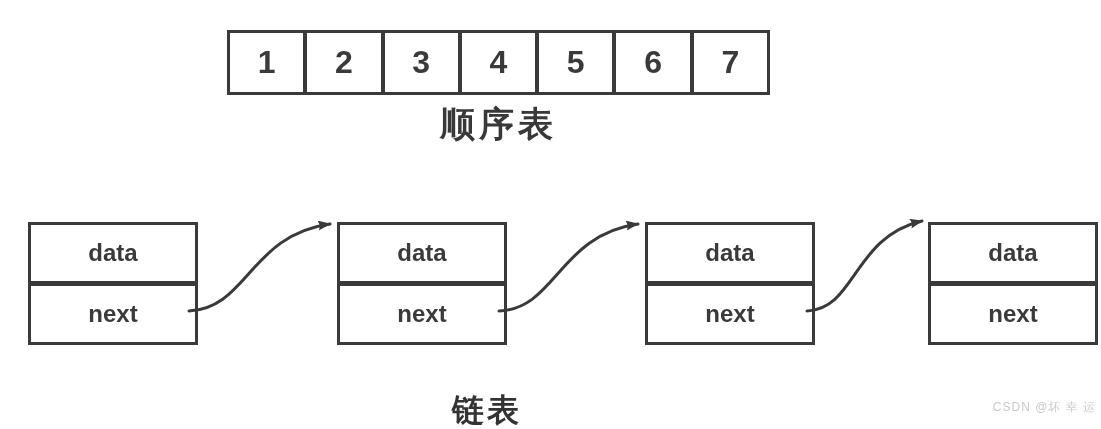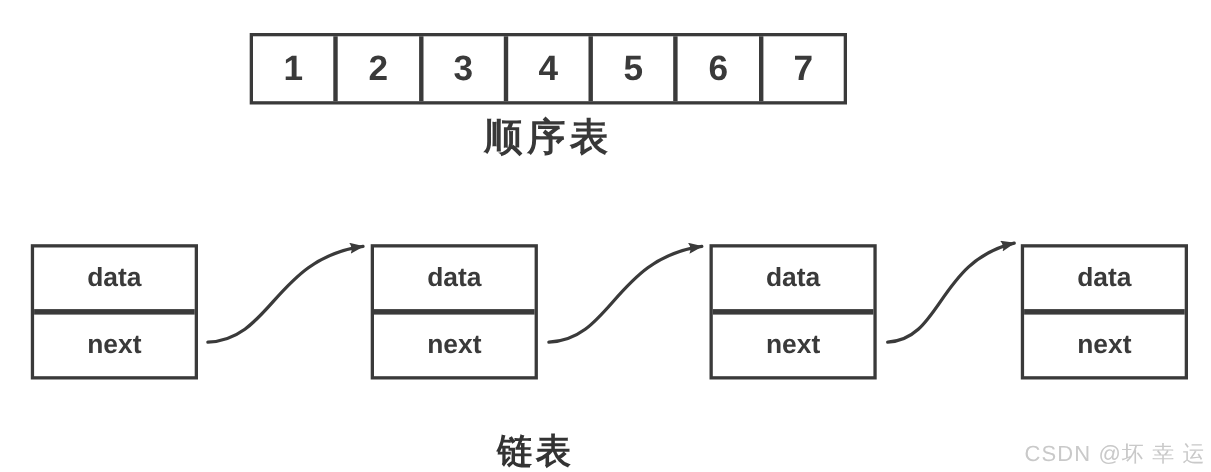--- a/index.html
+++ b/index.html
@@ -50,21 +50,21 @@
     text-align: center;
     font-size: 35px;
     font-weight: bold;
     letter-spacing: 4px;
     color: #383838;
   }
   
   .ll-node {
     position: absolute;
     top: 222px;
-    width: 152px;
+    width: 170px;
     height: 123px;
     box-sizing: border-box;
     border: 3px solid #3a3a3a;
     background: #ffffff;
     display: flex;
     flex-direction: column;
   }
   .ll-node .ll-cell {
     flex: 1 1 0;
     display: flex;
@@ -97,21 +97,21 @@
     top: 0;
     width: 1101px;
     height: 429px;
     pointer-events: none;
   }
   
   .watermark {
     position: absolute;
     right: 5px;
     top: 399px;
-    font-size: 20px;
+    font-size: 12px;
     letter-spacing: 1px;
     color: #c9c9c9;
   }
 </style>
 </head>
 <body>
 
 <div class="stage">
 
   <div class="seq-array">

